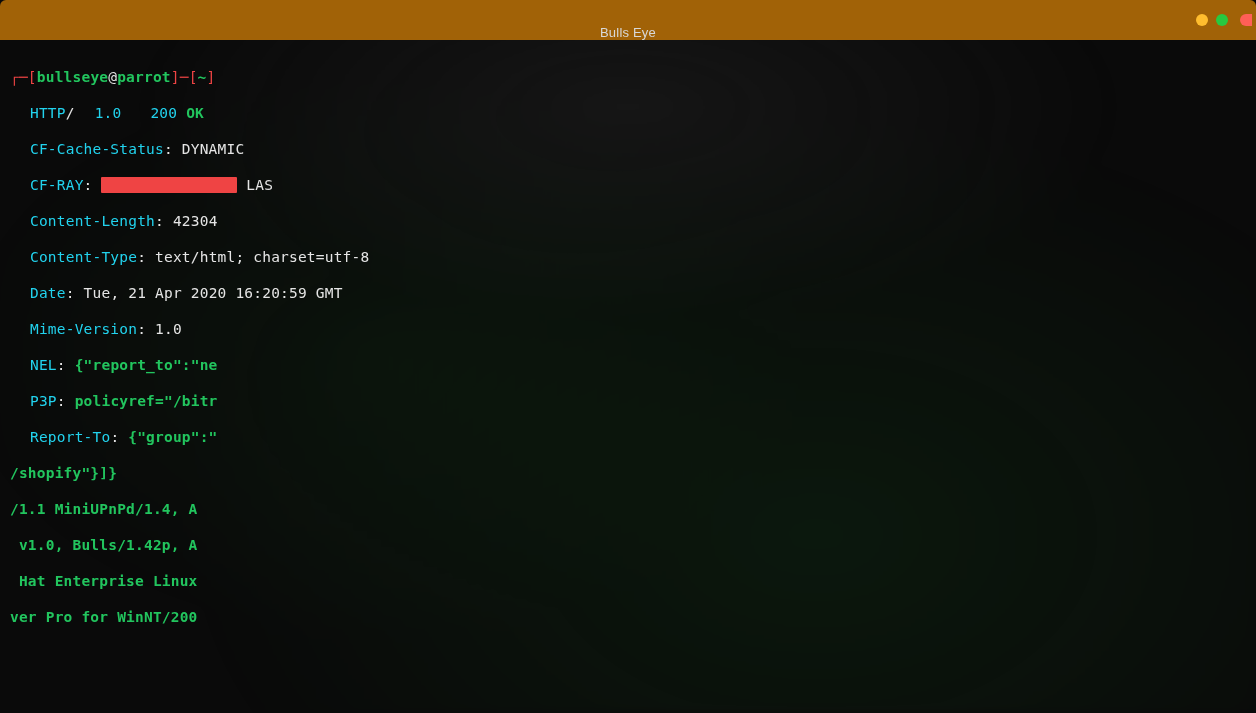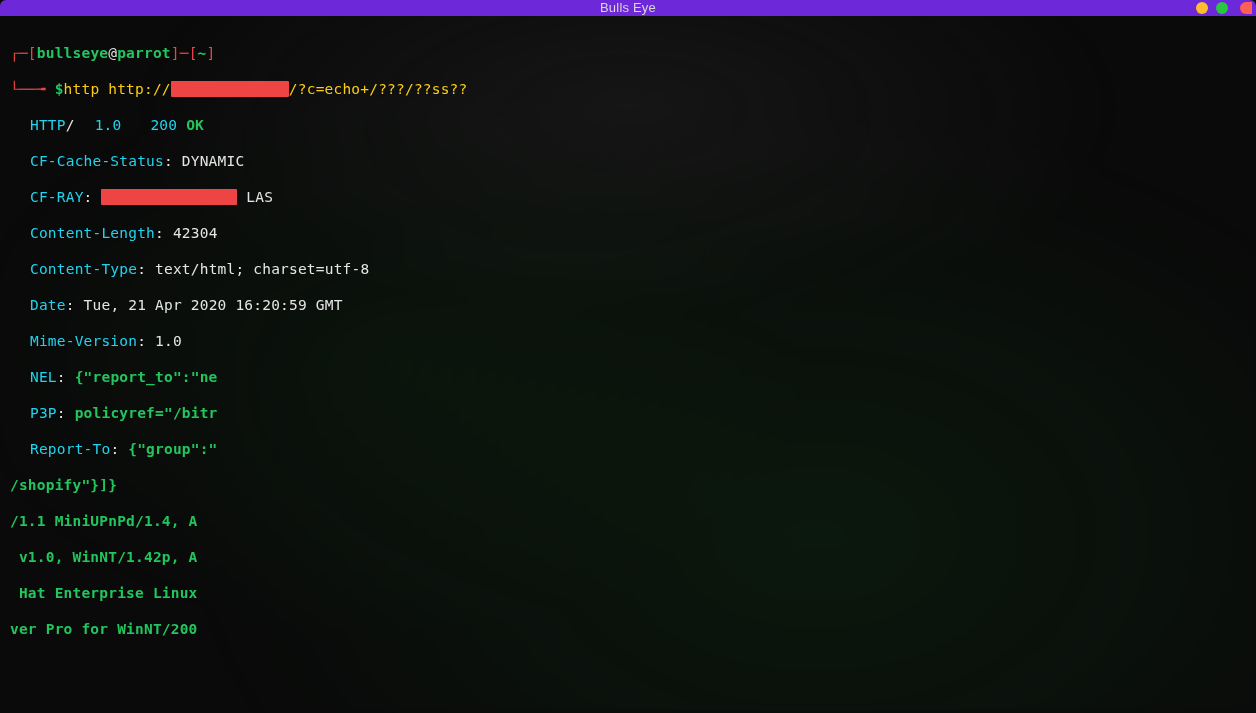--- a/index.html
+++ b/index.html
@@ -17,23 +17,23 @@
     position:absolute; inset:0;
     background:
       radial-gradient(ellipse 900px 600px at 65% 75%, rgba(20,90,30,0.18), transparent 70%),
       radial-gradient(ellipse 600px 400px at 30% 50%, rgba(18,70,25,0.14), transparent 70%),
       radial-gradient(ellipse 700px 300px at 50% 15%, rgba(40,40,40,0.4), transparent 70%);
     filter:blur(4px);
     z-index:0;
   }
   .titlebar{
     position:relative; z-index:2;
-    height:16px; width:100%;
-    background:#6d28d9;
-    display:flex; align-items:flex-start; justify-content:center;
+    height:40px; width:100%;
+    background:#a16207;
+    display:flex; align-items:flex-end; justify-content:center;
     color:#d8d8d8;
     font-family:sans-serif;
     font-size:13px;
     border-top-left-radius:6px;
     border-top-right-radius:6px;
   }
   .window-controls{
     position:absolute; right:8px; top:50%; transform:translateY(-50%);
     display:flex; gap:8px;
   }
@@ -64,34 +64,33 @@
   <span>Bulls Eye</span>
   <div class="window-controls">
     <div class="wc-dot wc-min"></div>
     <div class="wc-dot wc-max"></div>
     <div class="wc-dot wc-close"></div>
   </div>
 </div>
 
 <div class="term">
 <span class="row"><span class="red">┌─[</span><span class="green">bullseye</span><span class="white">@</span><span class="green">parrot</span><span class="red">]─[</span><span class="green">~</span><span class="red">]</span></span>
-<span class="row"><span class="red">└──╼ </span><span class="green">$</span><span class="yellow">http http://</span><span class="redacted">             </span><span class="yellow">/?c=echo+/???/??ss??</span></span>
 <span class="row"><span class="cyan">HTTP</span><span class="white">/</span><span class="cyan">1.0</span><span> </span><span class="cyan">200</span><span> </span><span class="green">OK</span></span>
 <span class="row"><span class="cyan">CF-Cache-Status</span><span class="white">: </span><span class="white">DYNAMIC</span></span>
 <span class="row"><span class="cyan">CF-RAY</span><span class="white">: </span><span class="redacted">               </span><span class="white"> LAS</span></span>
 <span class="row"><span class="cyan">Content-Length</span><span class="white">: </span><span class="white">42304</span></span>
 <span class="row"><span class="cyan">Content-Type</span><span class="white">: </span><span class="white">text/html; charset=utf-8</span></span>
 <span class="row"><span class="cyan">Date</span><span class="white">: </span><span class="white">Tue, 21 Apr 2020 16:20:59 GMT</span></span>
 <span class="row"><span class="cyan">Mime-Version</span><span class="white">: </span><span class="white">1.0</span></span>
 <span class="row"><span class="cyan">NEL</span><span class="white">: </span><span class="green">{"report_to":"ne</span></span>
 <span class="row"><span class="cyan">P3P</span><span class="white">: </span><span class="green">policyref="/bitr</span></span>
 <span class="row"><span class="cyan">Report-To</span><span class="white">: </span><span class="green">{"group":"</span></span>
 <span class="row green">/shopify"}]}</span>
 <span class="row green">/1.1 MiniUPnPd/1.4, A</span>
-<span class="row green"> v1.0, WinNT/1.42p, A</span>
+<span class="row green"> v1.0, Bulls/1.42p, A</span>
 <span class="row green"> Hat Enterprise Linux</span>
 <span class="row green">ver Pro for WinNT/200</span>
 
 
 
 
 
 
 
 

